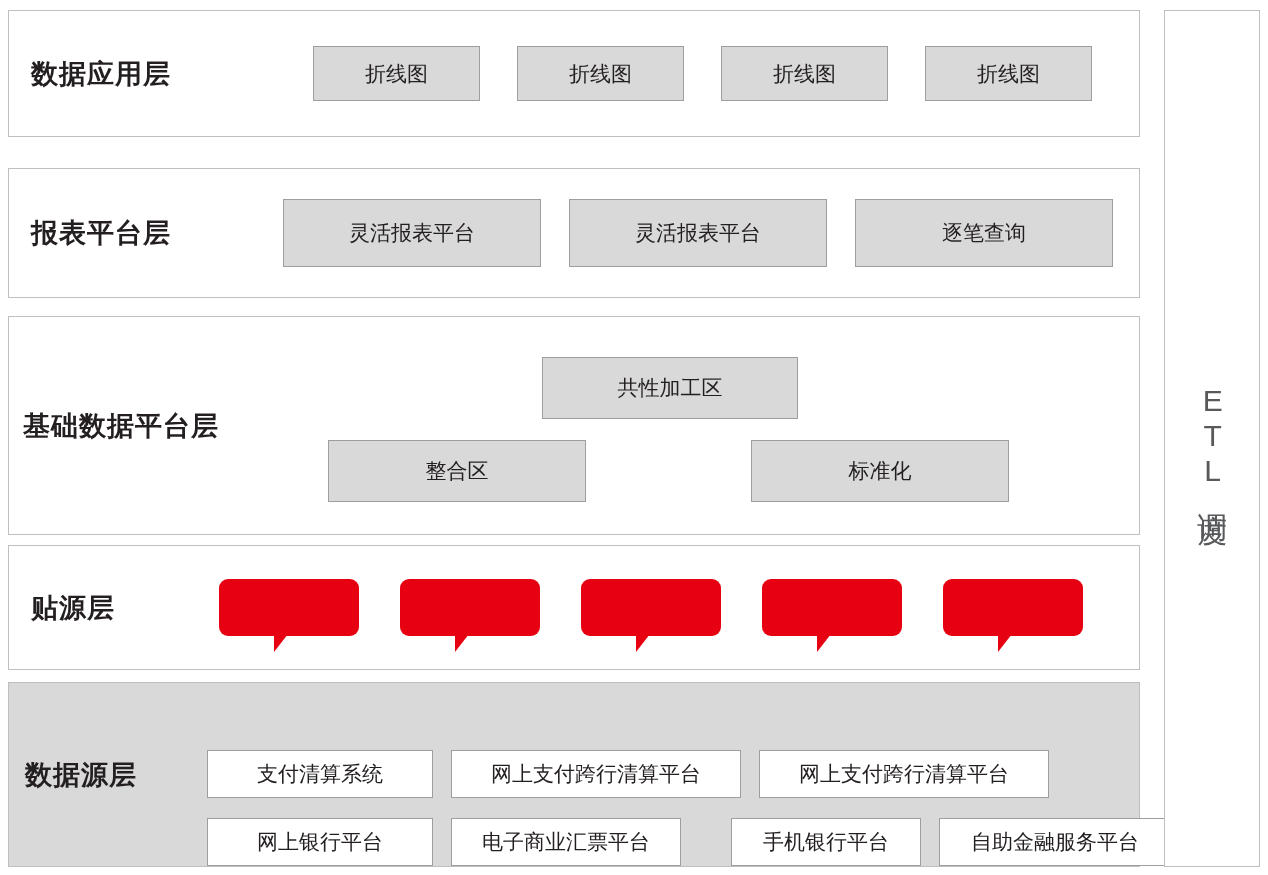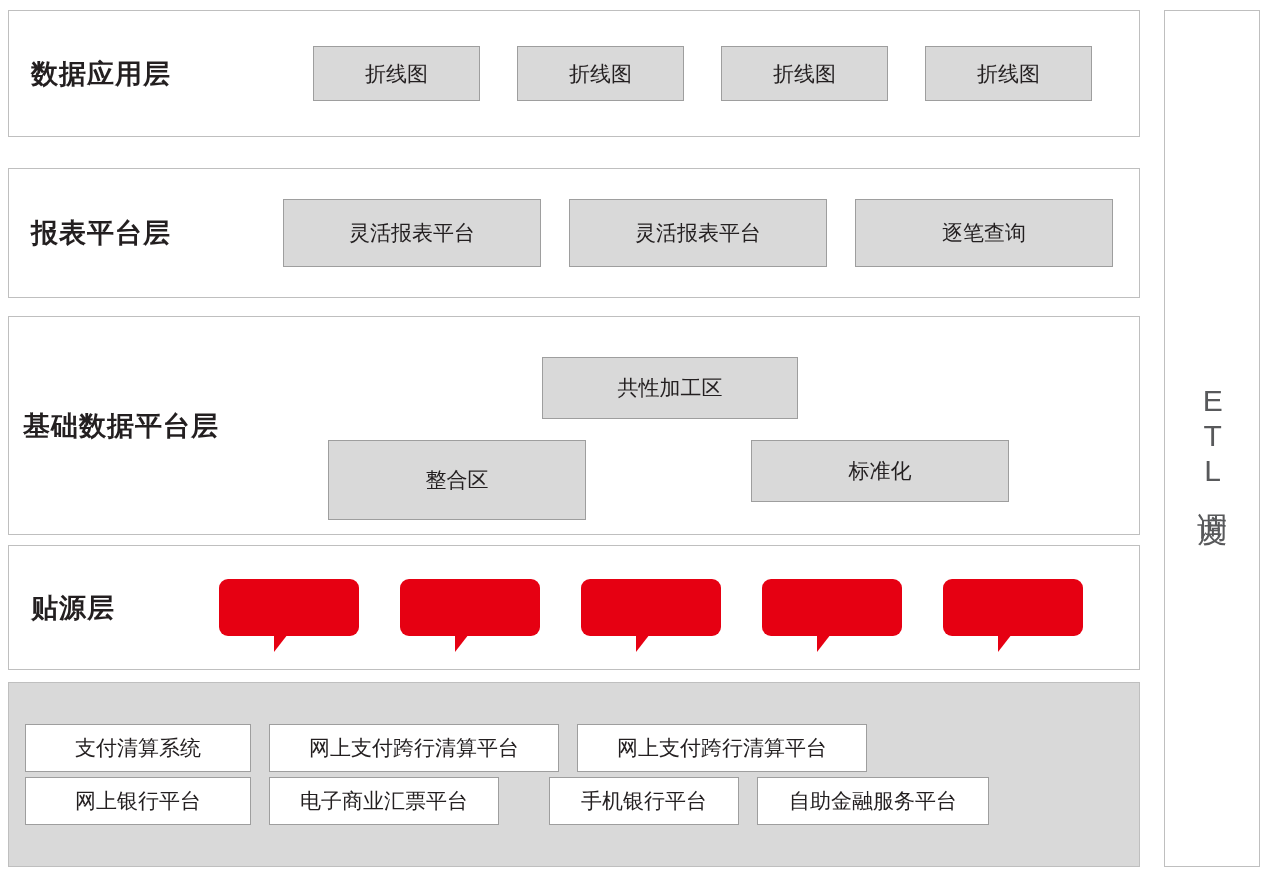--- a/index.html
+++ b/index.html
@@ -100,21 +100,21 @@
 
   
   #layer-base {
     left: 8px; top: 316px; width: 1132px; height: 219px;
     padding-left: 14px;
   }
   #layer-base .layer-title { width: 300px; }
   #layer-base .layer-body { }
   #layer-base .gbox { position: absolute; margin-top: 11px; }
   #gbox-common  { left: 219px; top: 29px;  width: 256px; height: 62px; }
-  #gbox-merge   { left: 5px;   top: 112px; width: 258px; height: 80px; }
+  #gbox-merge   { left: 5px;   top: 112px; width: 258px; height: 62px; }
   #gbox-standard{ left: 428px; top: 112px; width: 258px; height: 62px; }
 
   
   #layer-source-near {
     left: 8px; top: 545px; width: 1132px; height: 125px;
     padding-left: 22px;
   }
   #layer-source-near .layer-title { width: 188px; }
   #layer-source-near .row {
     display: flex;
@@ -145,22 +145,22 @@
   #layer-datasource {
     left: 8px; top: 682px; width: 1132px; height: 185px;
     padding-left: 16px;
     background: #d9d9d9;
     border: 1px solid #bfbfbf;
   }
   #layer-datasource .layer-title { width: 182px; }
   #layer-datasource .stack {
     display: flex;
     flex-direction: column;
-    justify-content: center;
-    gap: 5px;
+    justify-content: flex-end;
+    gap: 20px;
     height: 100%;
     padding-right: 10px;
   }
   #layer-datasource .srow {
     display: flex;
     gap: 18px;
   }
   #layer-datasource .wbox { height: 48px; }
   .w-a { width: 226px; }
   .w-b { width: 290px; }
@@ -233,20 +233,21 @@
     <div class="row">
       <div class="bubble"></div>
       <div class="bubble"></div>
       <div class="bubble"></div>
       <div class="bubble"></div>
       <div class="bubble"></div>
     </div>
   </div>
 
   <div class="layer" id="layer-datasource">
+    <div class="layer-title">数据源层</div>
     <div class="stack">
       <div class="srow">
         <div class="wbox w-a">支付清算系统</div>
         <div class="wbox w-b">网上支付跨行清算平台</div>
         <div class="wbox w-c">网上支付跨行清算平台</div>
       </div>
       <div class="srow">
         <div class="wbox w-d">网上银行平台</div>
         <div class="wbox w-e">电子商业汇票平台</div>
         <div class="wbox w-f">手机银行平台</div>

